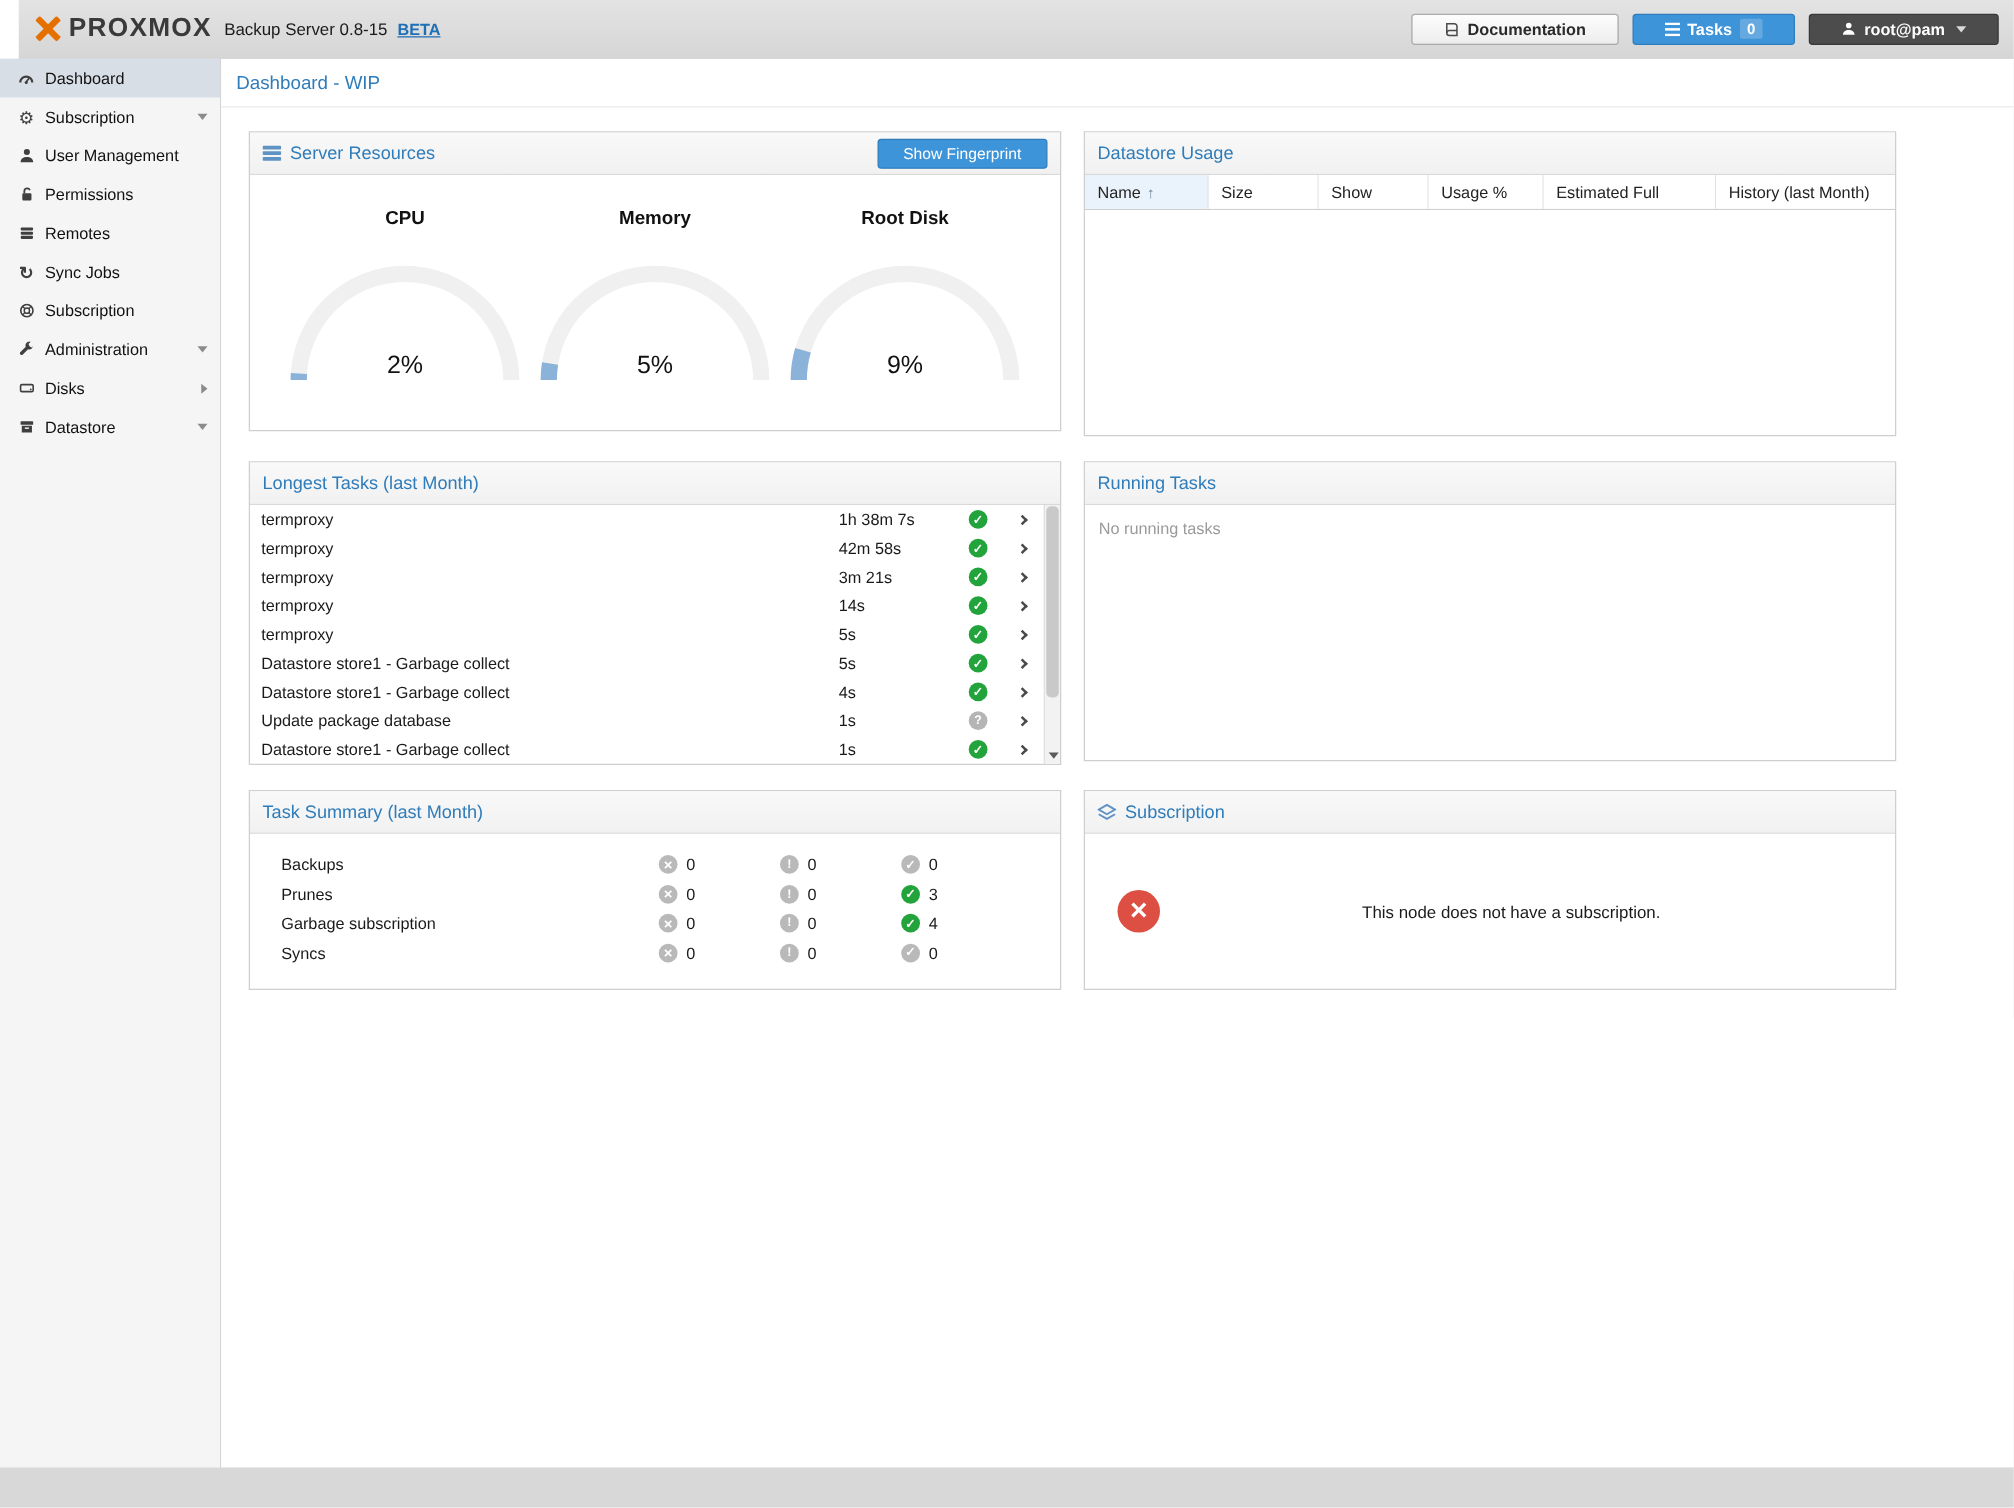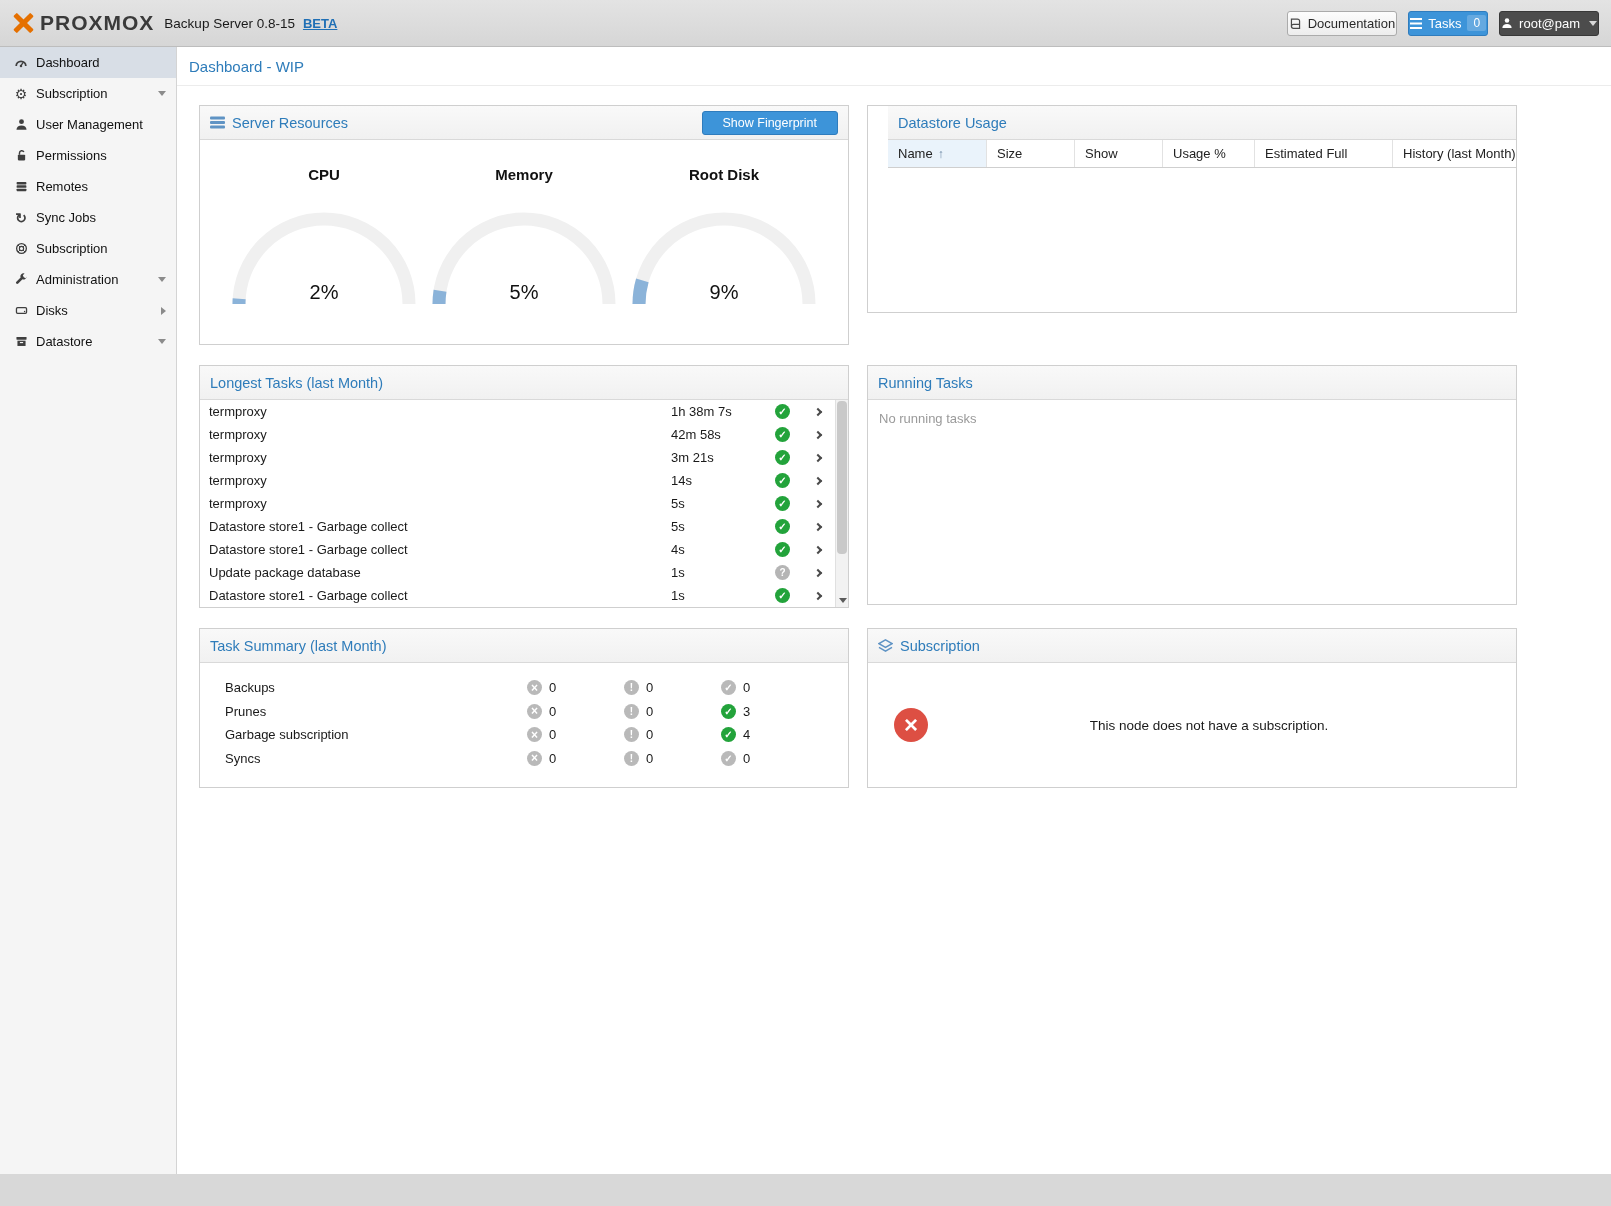--- a/index.html
+++ b/index.html
@@ -1,31 +1,31 @@
 <!DOCTYPE html>
 <html><head>
 <meta charset="utf-8">
 <style>
   * { margin:0; padding:0; box-sizing:border-box; }
   html,body { width:1611px; }
   body { background:#d8d8d8; font-family:"Liberation Sans", sans-serif; font-size:13px; color:#1a1a1a; }
   .app { width:1611px; height:1174px; display:flex; flex-direction:column; background:#fff; }
 
   
-  .topbar { height:47px; flex:0 0 47px; background:linear-gradient(#e3e3e3,#d6d6d6); border-bottom:1px solid #bdbdbd; display:flex; align-items:center; padding:0 12px; }
+  .topbar { height:47px; flex:0 0 47px; background:linear-gradient(#e3e3e3,#d6d6d6); border-bottom:1px solid #bdbdbd; display:flex; align-items:center; padding:0 12px;margin-left:15px; }
   .logo { display:flex; align-items:center; gap:6px; margin-right:10px; }
   .logo-x { position:relative; width:22px; height:22px; }
   .logo-x i { position:absolute; left:9px; top:-1px; width:5px; height:24px; background:#e57000; border-radius:1px; }
   .logo-x i:first-child { transform:rotate(45deg); }
   .logo-x i:last-child { transform:rotate(-45deg); }
   .logo-text { font-size:21px; font-weight:bold; color:#3a3a3a; letter-spacing:1px; }
   .app-title { font-size:13.5px; color:#1a1a1a; margin-right:8px; }
   .beta-link { font-size:13px; font-weight:bold; color:#1f6fb5; text-decoration:underline; cursor:pointer; }
   .topbar-spacer { flex:1; }
-  .tb-btn { height:25px; display:inline-flex; align-items:center; gap:6px; padding:0 1px; border-radius:3px; font-size:13px; cursor:pointer; margin-left:11px; }
+  .tb-btn { height:25px; display:inline-flex; align-items:center; gap:6px; padding:0 25px; border-radius:3px; font-size:13px; cursor:pointer; margin-left:11px;font-weight:bold; }
   .btn-doc { background:linear-gradient(#fdfdfd,#ededed); border:1px solid #ababab; color:#2a2a2a; }
   .btn-tasks { background:#3d94d9; border:1px solid #2f7cbd; color:#fff; }
   .tasks-badge { background:#65a9e0; border-radius:2px; padding:1px 6px; font-size:12px; }
   .btn-user { background:#4c4c4c; border:1px solid #383838; color:#fff; }
   .caret-down-w { width:0; height:0; border-left:4px solid transparent; border-right:4px solid transparent; border-top:5px solid #d9d9d9; margin-left:3px; }
 
   
   .main { flex:1; display:flex; min-height:0; }
   .sidebar { width:177px; flex:0 0 177px; background:#f5f5f5; border-right:1px solid #d4d4d4; }
   .content { flex:1; background:#fff; min-width:0; }
@@ -51,21 +51,21 @@
 
   
   .sr-panel { height:240px; overflow:hidden; }
   .gauges { display:flex; justify-content:space-between; padding:26px 30px 0; }
   .gauge-col { width:188px; display:flex; flex-direction:column; align-items:center; }
   .gauge-label { font-size:15px; font-weight:bold; color:#111; }
   .gauge-wrap { position:relative; margin-top:26px; }
   .gauge-pct { position:absolute; bottom:2px; left:0; width:100%; text-align:center; font-size:20px; color:#111; }
 
   
-  .du-panel { height:208px;padding-left:20px; }
+  .du-panel { height:244px; }
   .du-cols { display:grid; grid-template-columns:99px 88px 88px 92px 138px 1fr; border-bottom:1px solid #cfcfcf; }
   .du-col { height:27px; display:flex; align-items:center; gap:5px; padding:0 10px; font-size:13px; color:#222; border-right:1px solid #e2e2e2; background:#fff; cursor:pointer; white-space:nowrap; overflow:hidden; }
   .du-col.sorted { background:#eaf3fb; }
   .du-col:last-child { border-right:none; }
   .sort-arrow { color:#6d89a5; font-size:12px; }
   .empty-text { color:#9a9a9a; padding:11px 11px; font-size:13px; }
 
   
   .lt-body { position:relative; padding-right:13px; }
   .lt-row { height:23px; display:flex; align-items:center; cursor:pointer; }

